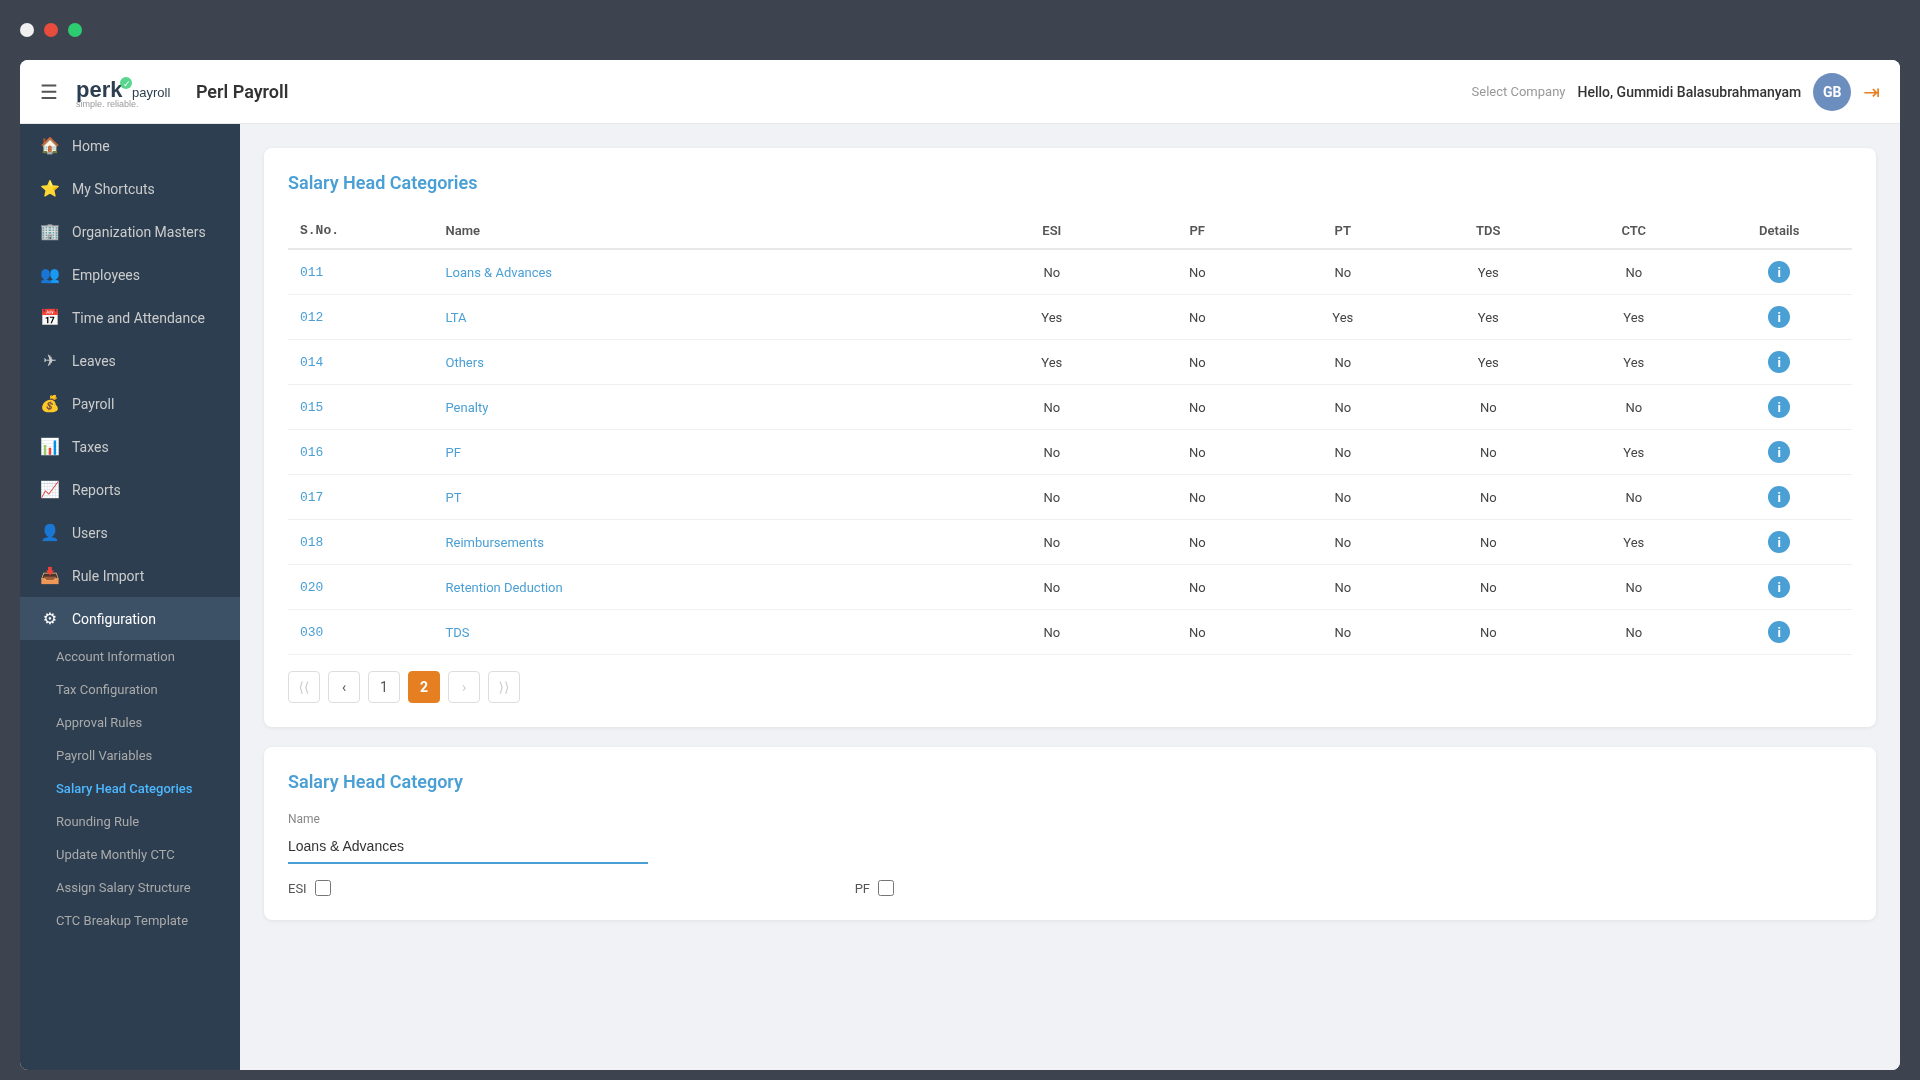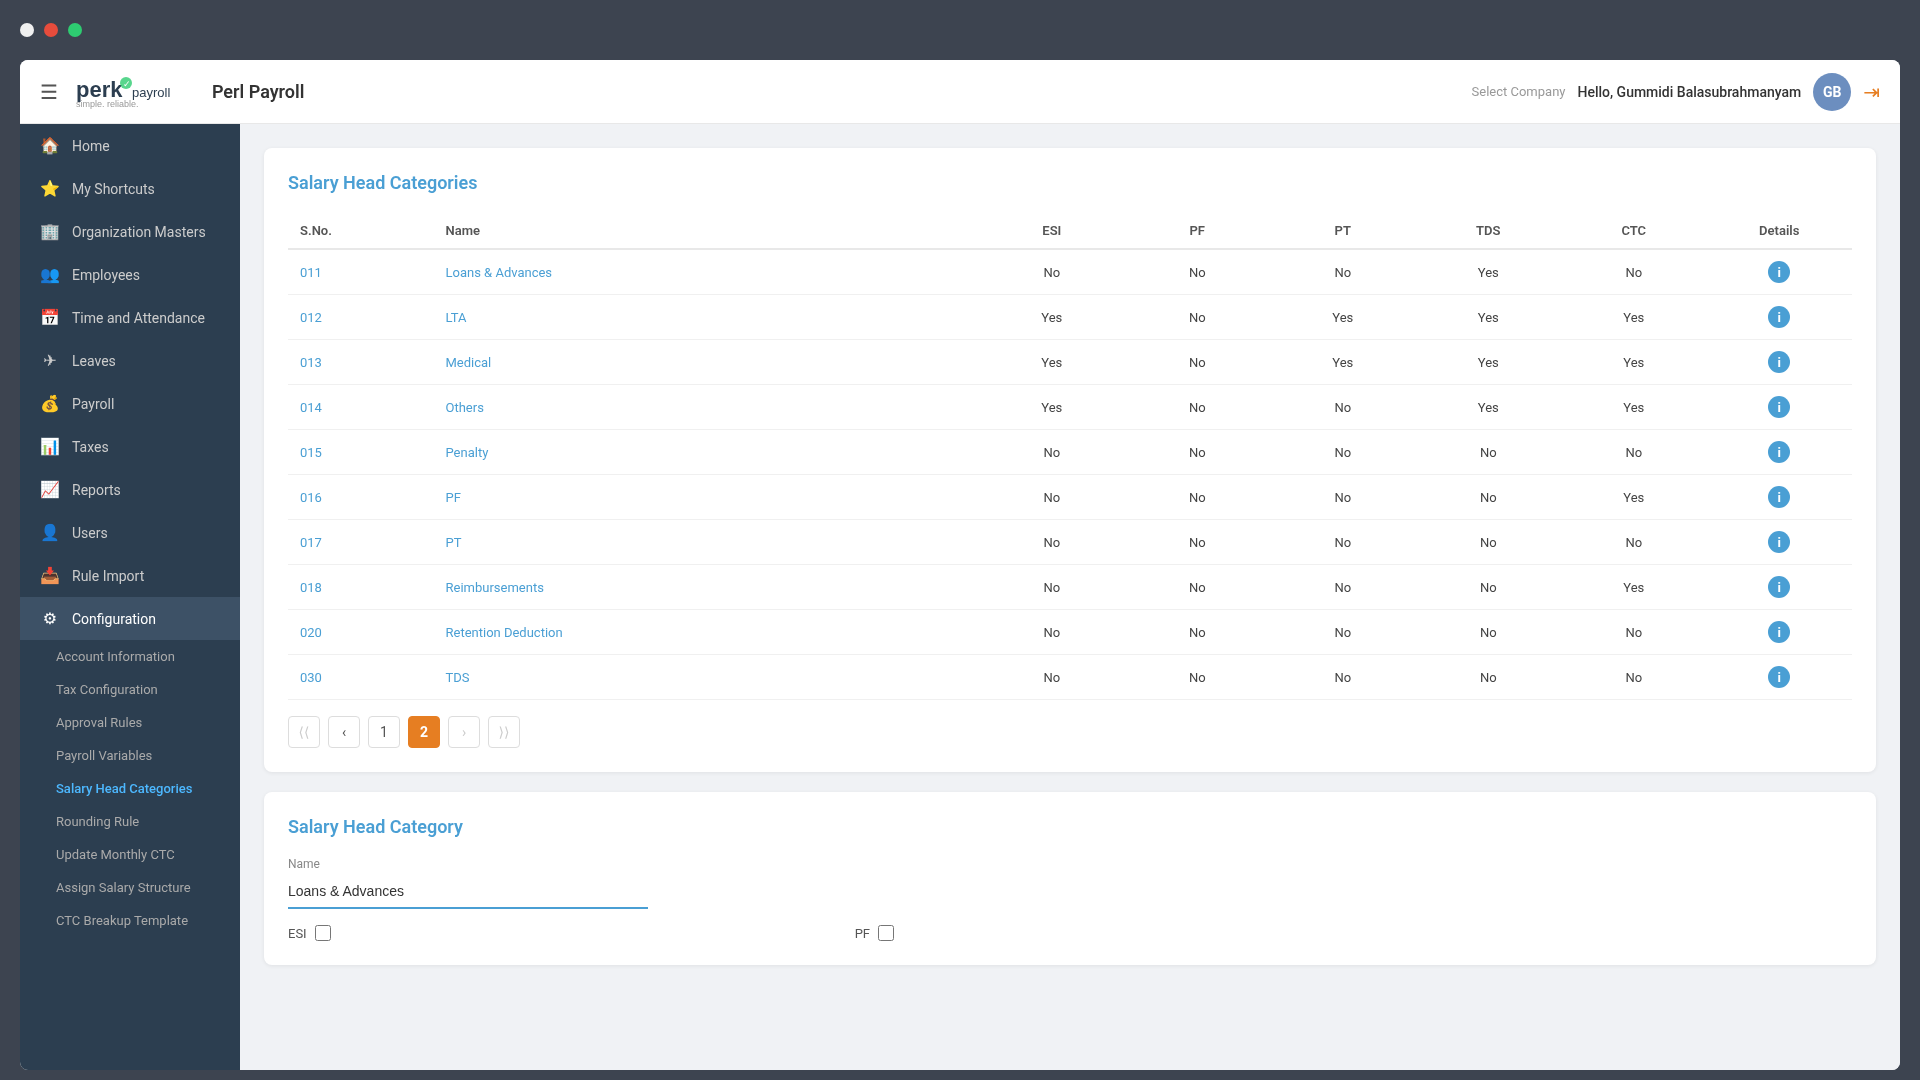--- a/index.html
+++ b/index.html
@@ -45,21 +45,21 @@
     }
     .hamburger {
       font-size: 20px;
       color: #555;
       cursor: pointer;
       margin-right: 16px;
     }
     .logo-area {
       display: flex;
       align-items: center;
-      gap: 28px;
+      gap: 12px;
     }
     .app-title {
       font-size: 18px;
       font-weight: 600;
       color: #333;
     }
     .header-right {
       margin-left: auto;
       display: flex;
       align-items: center;
@@ -165,21 +165,21 @@
       font-size: 13px;
       color: #555;
       font-weight: 600;
     }
     td {
       padding: 11px 12px;
       font-size: 13px;
       color: #444;
       border-bottom: 1px solid #f0f0f0;
     }
-    .col-sno { width: 80px; }
+    .col-sno { width: 80px; font-family: Liberation Mono, monospace; }
     .col-name { width: 300px; }
     .col-yn { width: 80px; text-align: center; }
     th.col-yn { text-align: center; }
     td.col-yn { text-align: center; }
     .link-text { color: #4a9fd4; }
 
     .info-btn {
       display: inline-flex;
       align-items: center;
       justify-content: center;
@@ -386,30 +386,20 @@
     <td class="col-sno link-text">012</td>
     <td class="col-name link-text">LTA</td>
     <td class="col-yn">Yes</td>
     <td class="col-yn">No</td>
     <td class="col-yn">Yes</td>
     <td class="col-yn">Yes</td>
     <td class="col-yn">Yes</td>
     <td class="col-yn"><span class="info-btn">i</span></td>
   </tr>
               <tr>
-    <td class="col-sno link-text">013</td>
-    <td class="col-name link-text">Medical</td>
-    <td class="col-yn">Yes</td>
-    <td class="col-yn">No</td>
-    <td class="col-yn">Yes</td>
-    <td class="col-yn">Yes</td>
-    <td class="col-yn">Yes</td>
-    <td class="col-yn"><span class="info-btn">i</span></td>
-  </tr>
-              <tr>
     <td class="col-sno link-text">014</td>
     <td class="col-name link-text">Others</td>
     <td class="col-yn">Yes</td>
     <td class="col-yn">No</td>
     <td class="col-yn">No</td>
     <td class="col-yn">Yes</td>
     <td class="col-yn">Yes</td>
     <td class="col-yn"><span class="info-btn">i</span></td>
   </tr>
               <tr>

